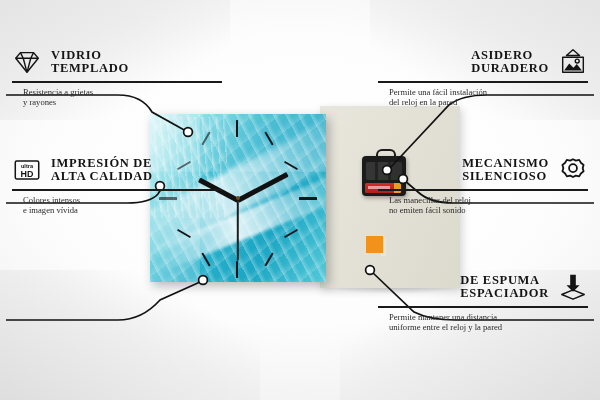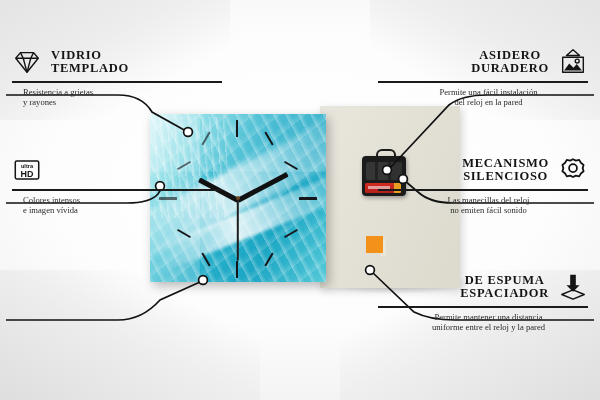--- a/index.html
+++ b/index.html
@@ -21,21 +21,21 @@
   .w-tr{top:0;right:0;width:230px;height:120px;
     background:linear-gradient(210deg,#e4e4e4 0%,#ececec 35%,rgba(255,255,255,0) 72%);}
   .w-bl{bottom:0;left:0;width:260px;height:130px;
     background:linear-gradient(30deg,#dedede 0%,#ebebeb 40%,rgba(255,255,255,0) 75%);}
   .w-br{bottom:0;right:0;width:260px;height:130px;
     background:linear-gradient(330deg,#dedede 0%,#ebebeb 40%,rgba(255,255,255,0) 75%);}
 
   
   .feature{position:absolute;width:210px;}
   .feat-left{left:12px;text-align:left;}
-  .feat-right{right:12px;text-align:center;}
+  .feat-right{right:12px;text-align:left;}
 
   .feat-head{display:flex;align-items:center;gap:9px;}
   .feat-right .feat-head{flex-direction:row-reverse;}
   .feat-icon{width:30px;height:30px;flex:0 0 30px;display:block;}
   .feat-title{
     font-family:"Liberation Serif", serif;
     font-size:12.5px;line-height:13.5px;font-weight:700;
     letter-spacing:.7px;color:#141414;text-transform:uppercase;
   }
   .feat-rule{height:1.6px;background:#1a1a1a;margin:4px 0 4px 0;width:100%;}
@@ -227,20 +227,24 @@
     </div>
   </div>
 
   <div class="feature feat-left f-print">
     <div class="feat-head">
       <svg class="feat-icon" viewBox="0 0 32 32">
         <rect x="3.5" y="6.5" width="25" height="19" rx="1.5" fill="none" stroke="#141414" stroke-width="1.6"></rect>
         <text x="16" y="14.3" font-family="Liberation Sans, sans-serif" font-size="6" font-weight="700" text-anchor="middle" fill="#141414">ultra</text>
         <text x="16" y="23" font-family="Liberation Sans, sans-serif" font-size="9.5" font-weight="700" text-anchor="middle" fill="#141414">HD</text>
       </svg>
+      <div class="feat-title">
+        <div>IMPRESIÓN DE</div>
+        <div>ALTA CALIDAD</div>
+      </div>
     </div>
     <div class="feat-rule"></div>
     <div class="feat-desc">
       <div>Colores intensos</div>
       <div>e imagen vívida</div>
     </div>
   </div>
 
 
   <div class="feature feat-right f-hanger">

